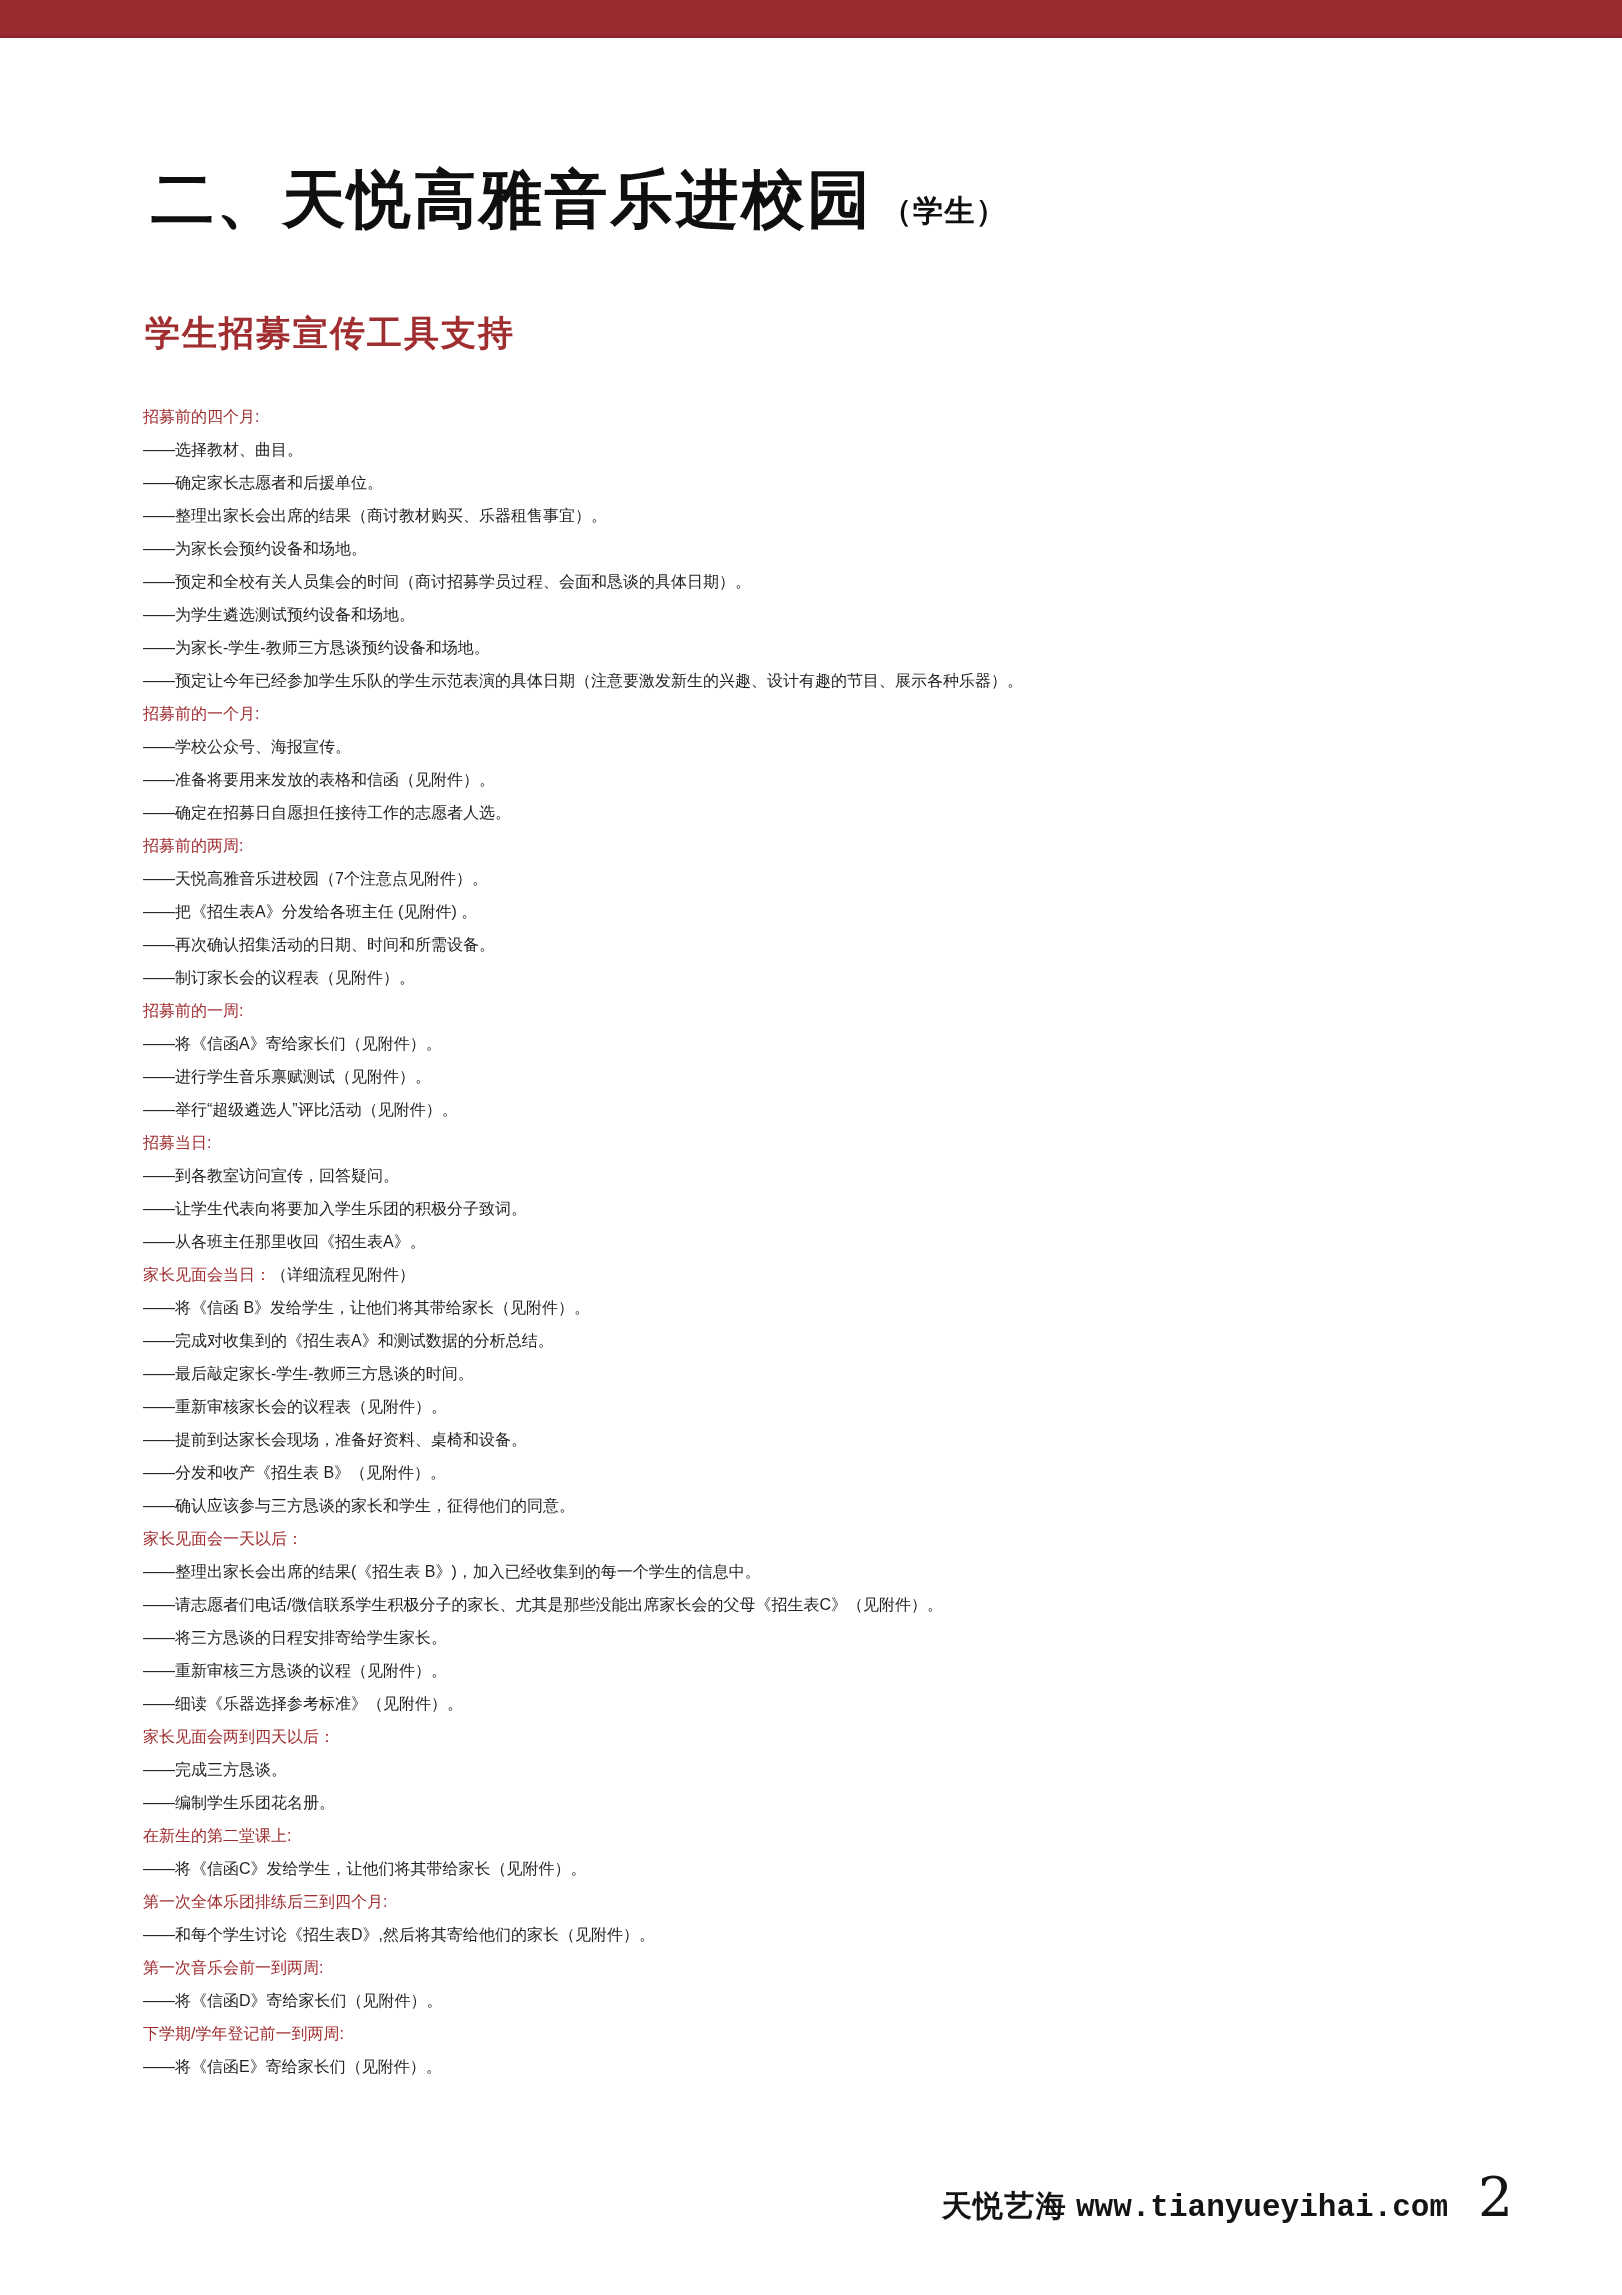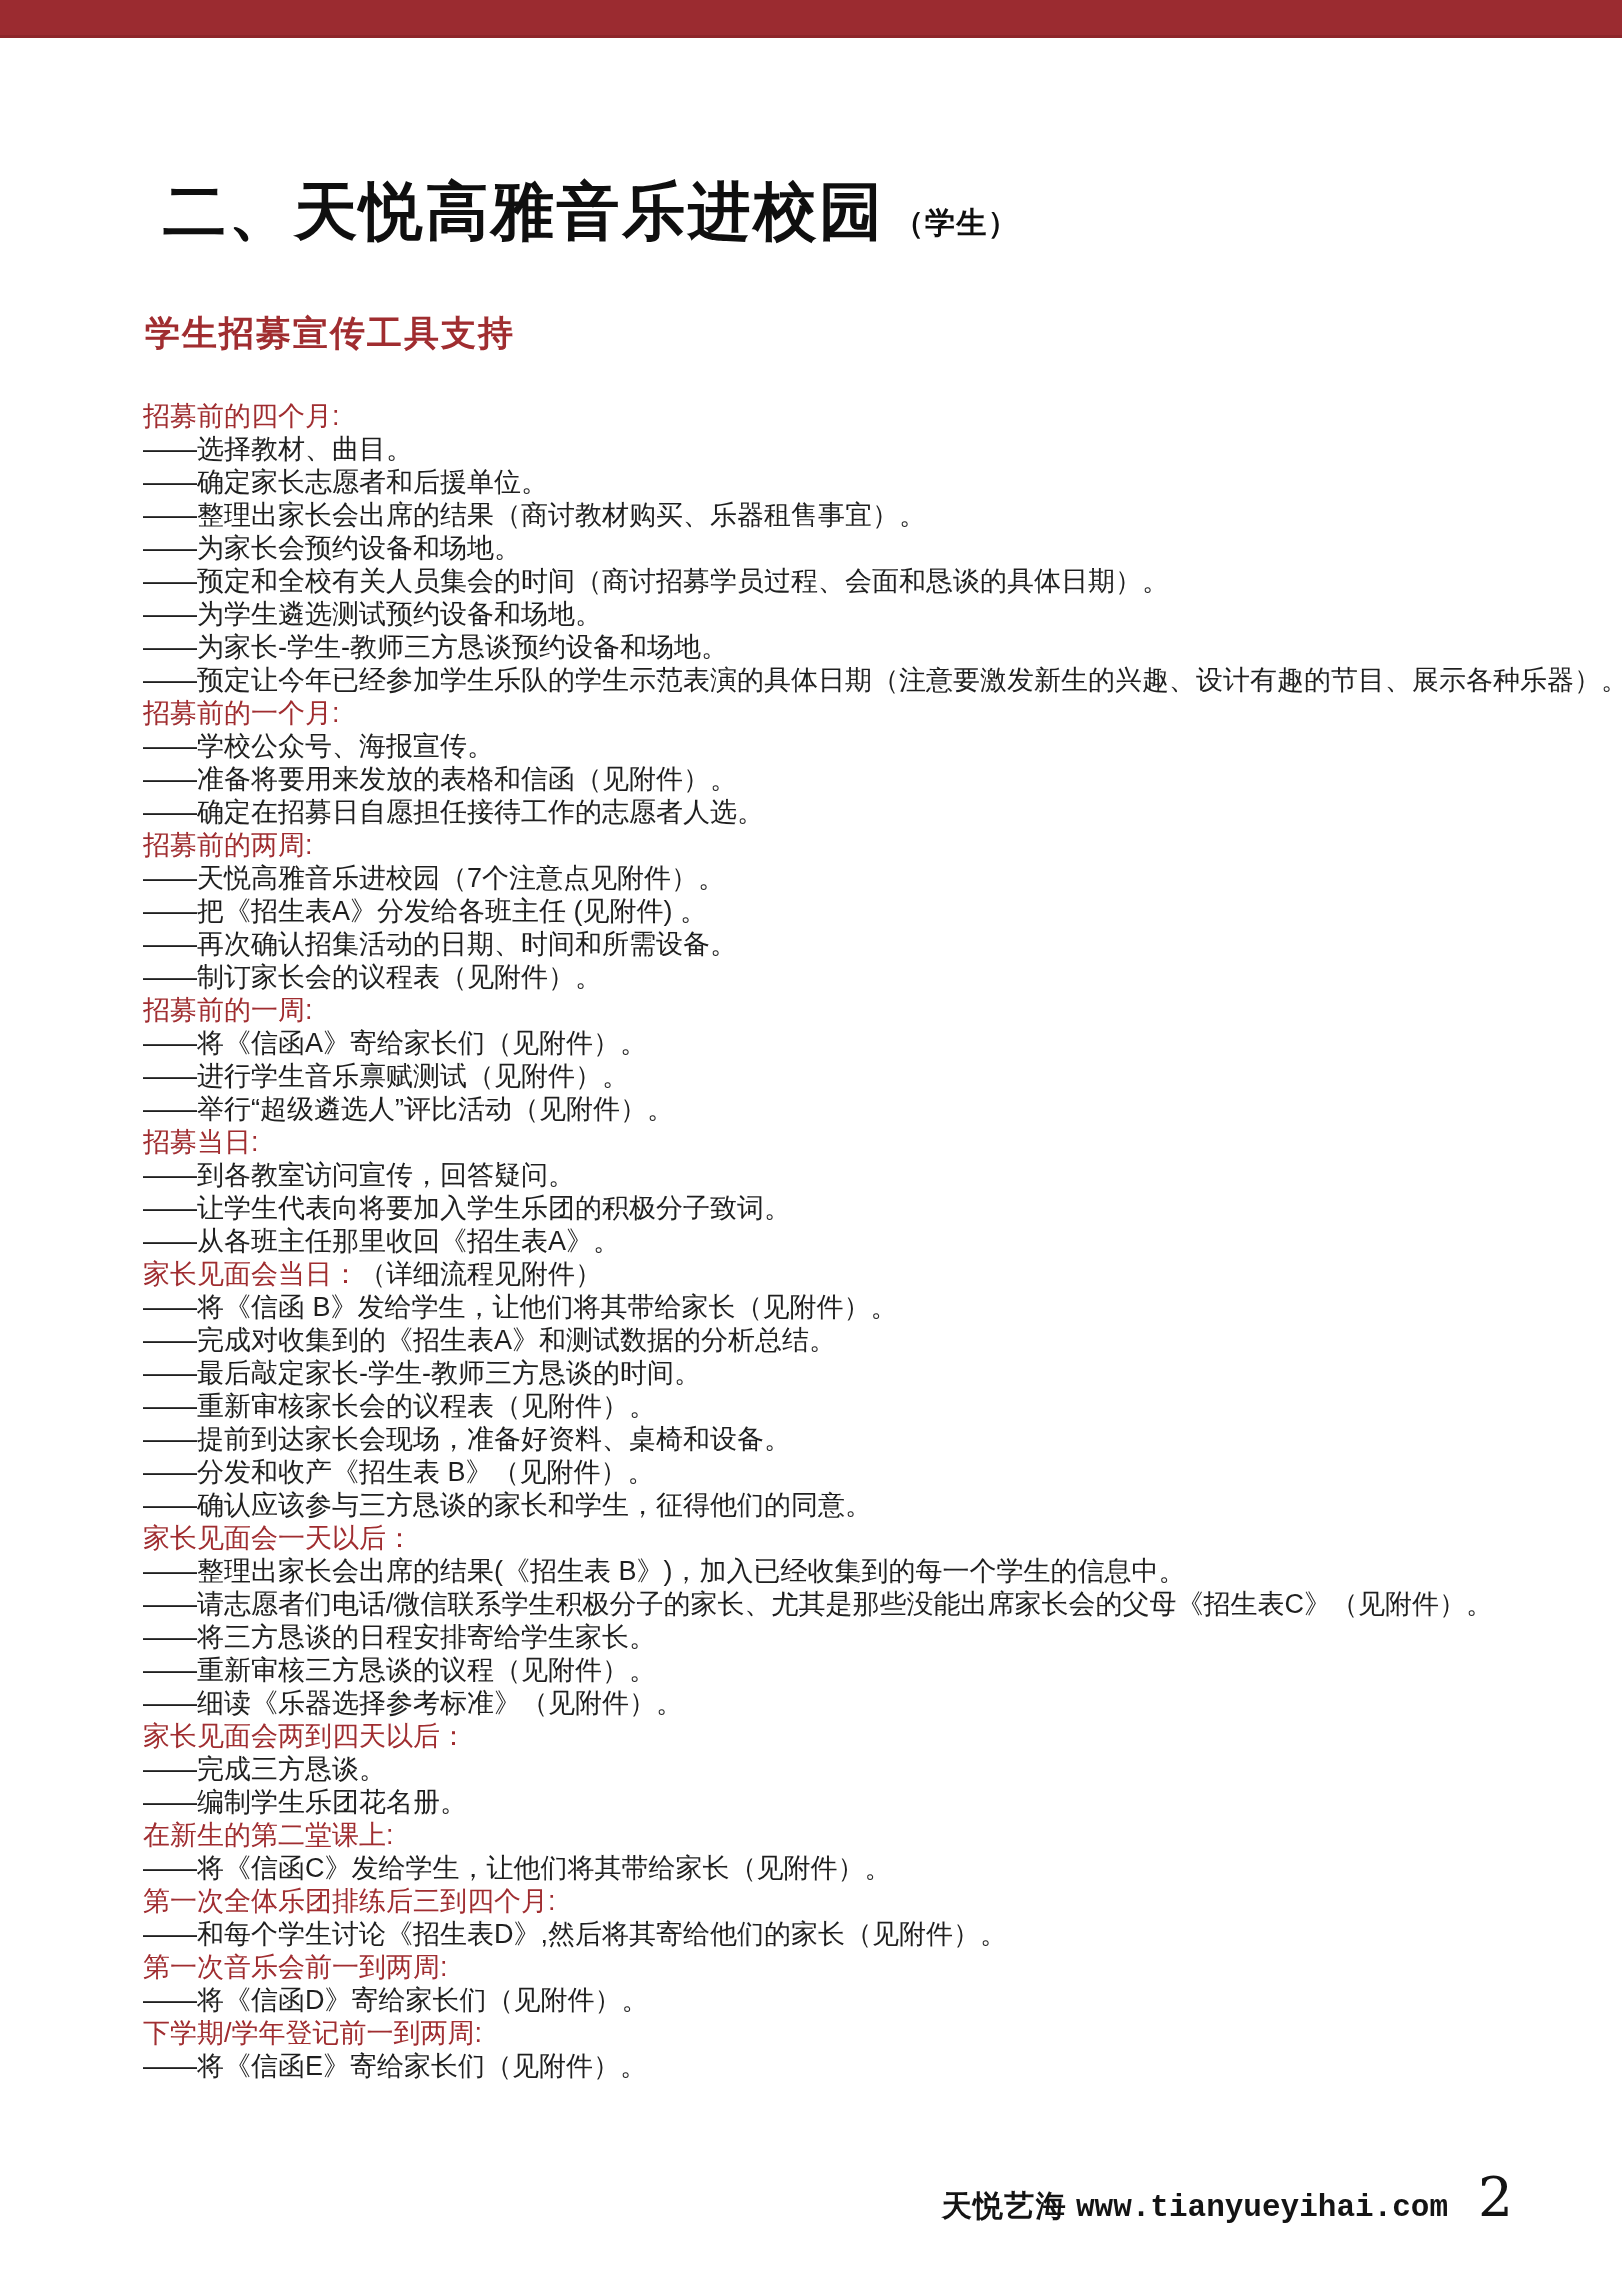--- a/index.html
+++ b/index.html
@@ -9,38 +9,38 @@
     background:#ffffff;
     overflow:hidden;
     font-family:"Liberation Sans",sans-serif;
   }
   .topbar{
     position:absolute;top:0;left:0;width:1623px;height:35px;
     background:var(--accent-bar,#9b2b30);
     border-bottom:3.9px solid var(--accent-bar-edge,#8d262a);
   }
   .title{
-    position:absolute;top:165px;left:151px;margin:12px;
+    position:absolute;top:165px;left:151px;margin:0;
     font-family:"DejaVu Serif","Liberation Serif",serif;
     font-weight:bold;color:#0f0f0f;
     font-size:63px;line-height:1.1;letter-spacing:2.6px;
     white-space:nowrap;
   }
   .title-note{
     font-size:30px;letter-spacing:1.3px;margin-left:9.2px;font-weight:bold;
   }
   .subtitle{
     position:absolute;top:310px;left:145px;margin:0;
     font-size:35px;font-weight:bold;letter-spacing:2px;
     color:var(--accent-text,#a02d30);
     white-space:nowrap;
   }
   .content{
     position:absolute;top:400px;left:143px;width:1387px;
-    font-size:27px;line-height:33px;color:#1f1f1f;
+    font-size:16px;line-height:33px;color:#1f1f1f;
   }
   .line{height:33px;white-space:nowrap;}
   .line .red{color:var(--accent-text,#a02d30);}
   .line .black{color:#1f1f1f;}
   .footer{
     position:absolute;top:2165px;right:110px;
     display:flex;align-items:baseline;
     color:#141414;white-space:nowrap;
   }
   .footer .brand{

